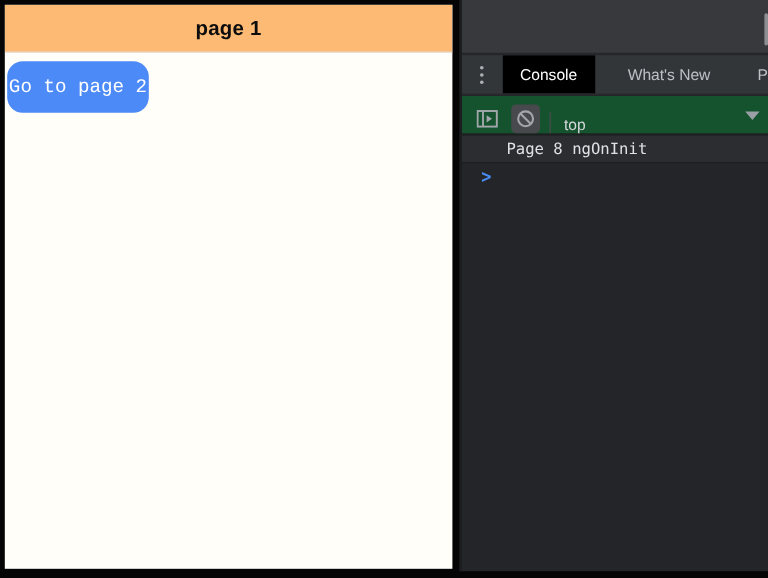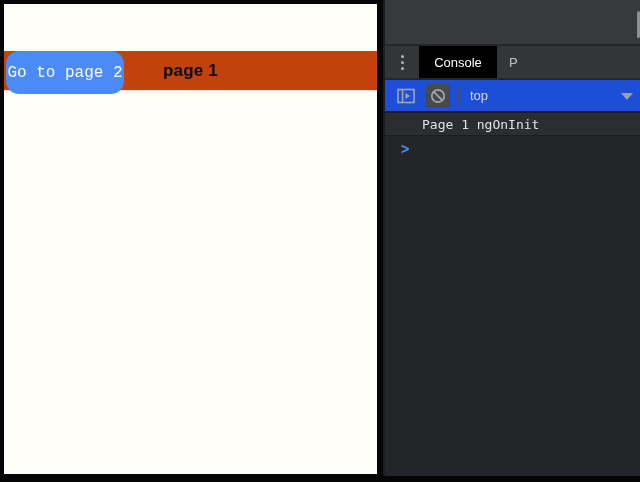--- a/index.html
+++ b/index.html
@@ -6,22 +6,22 @@
   html,body { width:640px; height:482px; overflow:hidden; }
   body { background:#050505; position:relative; font-family:"Liberation Sans", sans-serif; }
 
   
   .app-window {
     position:absolute; left:4px; top:4px; width:373px; height:470px;
     background:#fffef9; overflow:hidden;
   }
   .app-header {
     position:absolute; left:0; top:0; width:100%; height:40px;
-    background:#c2410c; border-bottom:1px solid #e4e4e4;
-    display:flex; align-items:center; justify-content:center;margin-top:47px;
+    background:#fdba74; border-bottom:1px solid #e4e4e4;
+    display:flex; align-items:center; justify-content:center;
   }
   .app-title { font-size:17px; font-weight:700; color:#0c0c0c; letter-spacing:.2px; }
   .app-content { position:absolute; left:0; top:41px; right:0; bottom:0; }
   .go-button {
     position:absolute; left:2px; top:6px; width:118px; height:43px;
     background:#4c8af7; border:none; border-radius:13px;
     color:#ffffff; font-size:16px; font-weight:500;
     font-family:Liberation Mono, monospace;
     display:flex; align-items:center; justify-content:center; cursor:pointer;
   }
@@ -53,22 +53,22 @@
   .dt-tab {
     display:flex; align-items:center; justify-content:center;
     color:#bdc1c6; cursor:pointer; white-space:nowrap;
   }
   .dt-tab.active { background:#000000; color:#ffffff; width:78px; }
   .dt-tab.whats-new { width:125px; }
   .dt-tab.clipped { margin-left:8px; padding-left:4px; }
 
   .dt-toolbar {
     position:absolute; left:0; top:80px; width:100%; height:32px;
-    background:#1d4ed8; border-bottom:1px solid #222326;
-    display:flex; align-items:center;
+    background:#14532d; border-bottom:1px solid #222326;
+    display:flex; align-items:flex-end;
   }
   .tb-icon-btn {
     width:24px; height:24px; margin-left:9px; border-radius:4px;
     display:flex; align-items:center; justify-content:center; cursor:pointer;
   }
   .tb-icon-btn.raised { background:#47494d; margin-left:8px; }
   .tb-sep { width:1px; height:18px; background:#4b4d51; margin-left:8px; }
   .tb-context { margin-left:11px; color:#d6d9dc; cursor:pointer; }
   .tb-caret {
     position:absolute; right:7px; top:13px; width:0; height:0; cursor:pointer;
@@ -115,20 +115,21 @@
     <div class="scroll-thumb"></div>
   </div>
 
   <div class="dt-tabbar">
     <div class="kebab">
       <i></i>
         <i></i>
         <i></i>
     </div>
     <div class="dt-tab active">Console</div>
+    <div class="dt-tab whats-new">What's New</div>
     <div class="dt-tab clipped">P</div>
   </div>
 
   <div class="dt-toolbar">
     <div class="tb-icon-btn">
       <svg class="glyph" width="18" height="16" viewBox="0 0 18 16">
         <rect x="1" y="1.5" width="16" height="13" fill="none" stroke="#a3a7ac" stroke-width="1.6"></rect>
         <line x1="5.5" y1="1.5" x2="5.5" y2="14.5" stroke="#a3a7ac" stroke-width="1.6"></line>
         <path d="M8.5 5 L13 8 L8.5 11 Z" fill="#a3a7ac"></path>
       </svg>
@@ -138,19 +139,19 @@
         <circle cx="8" cy="8" r="6.2" fill="none" stroke="#a3a7ac" stroke-width="1.7"></circle>
         <line x1="3.8" y1="3.8" x2="12.2" y2="12.2" stroke="#a3a7ac" stroke-width="1.7"></line>
       </svg>
     </div>
     <div class="tb-sep"></div>
     <span class="tb-context">top</span>
     <div class="tb-caret"></div>
   </div>
 
   <div class="console-rows">
-    <div class="console-row">Page 1 ngOnInit</div>
+    <div class="console-row">Page 8 ngOnInit</div>
     <div class="console-prompt">
       <span class="prompt-chevron">&gt;</span>
     </div>
   </div>
 
 </div>
 
 </body></html>

